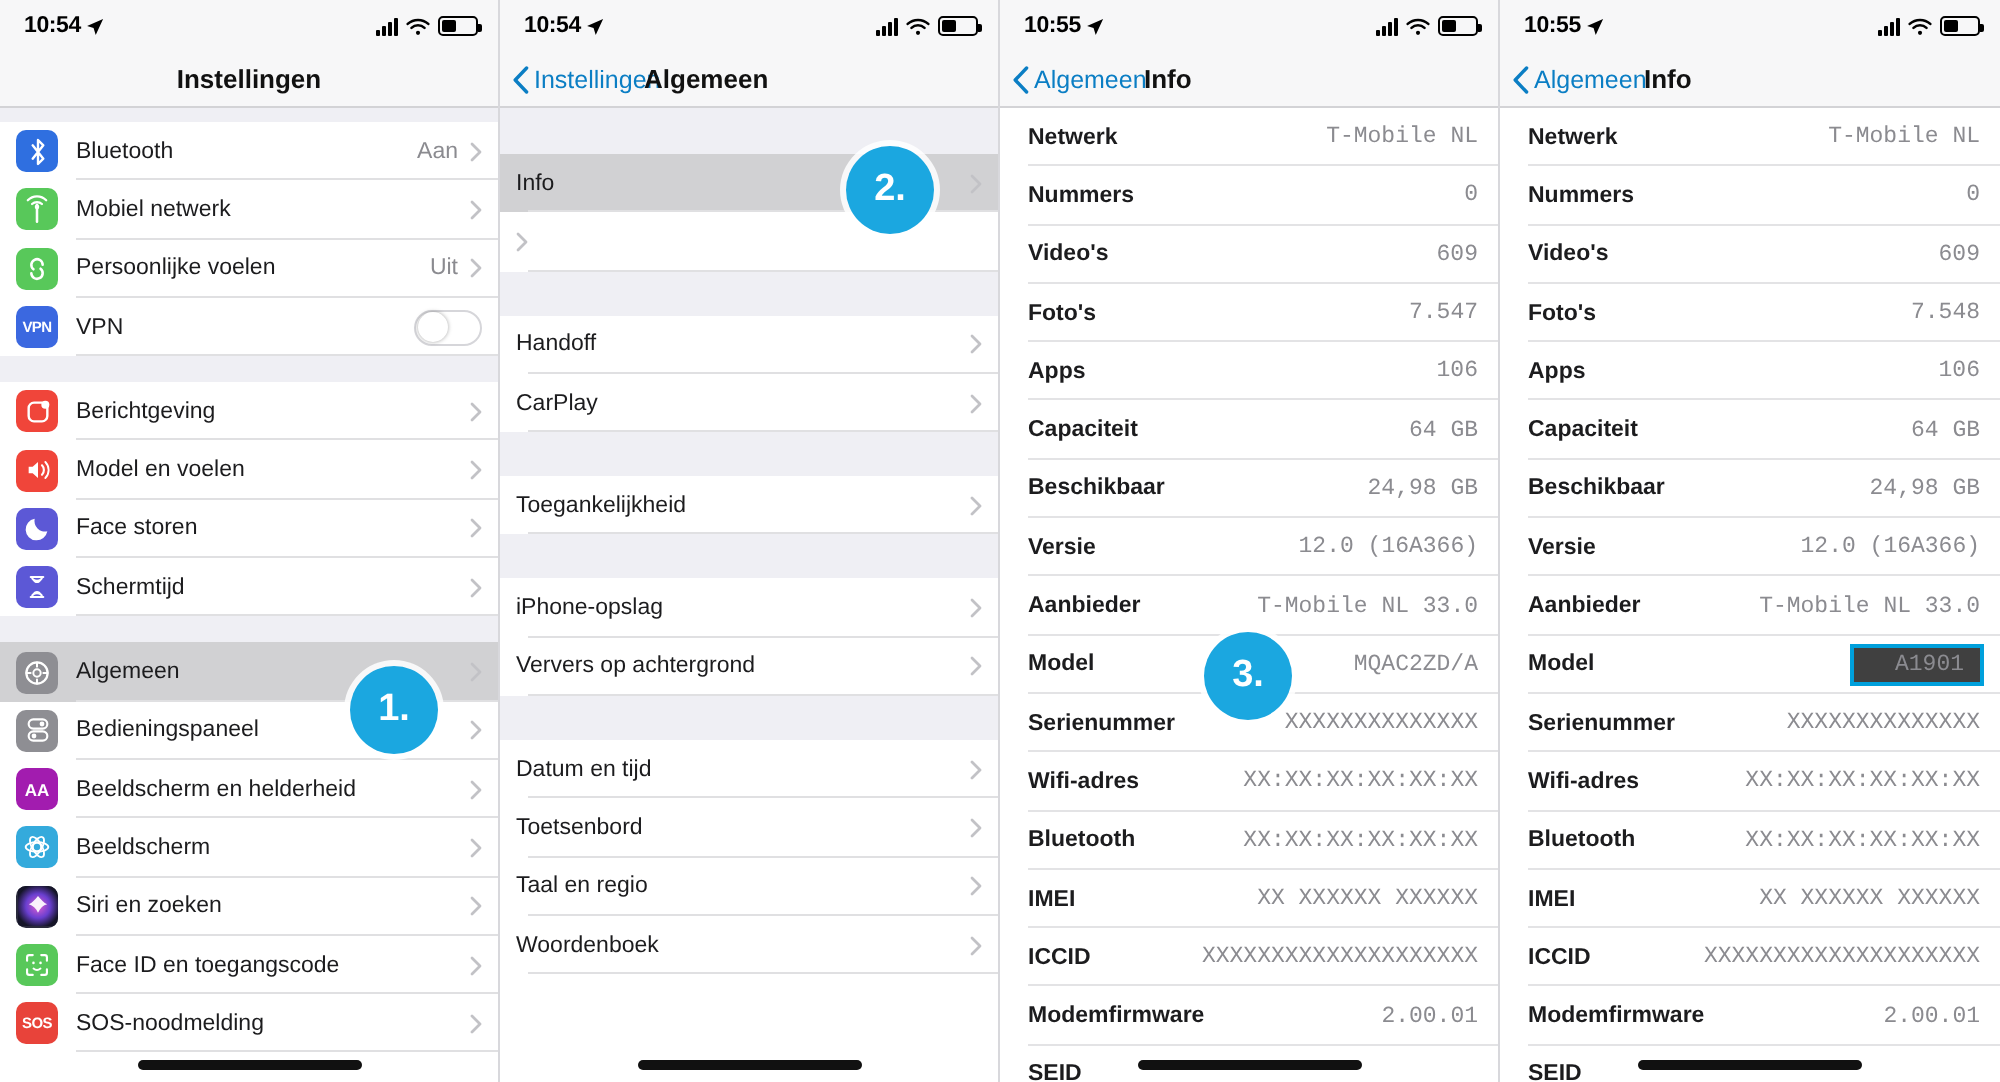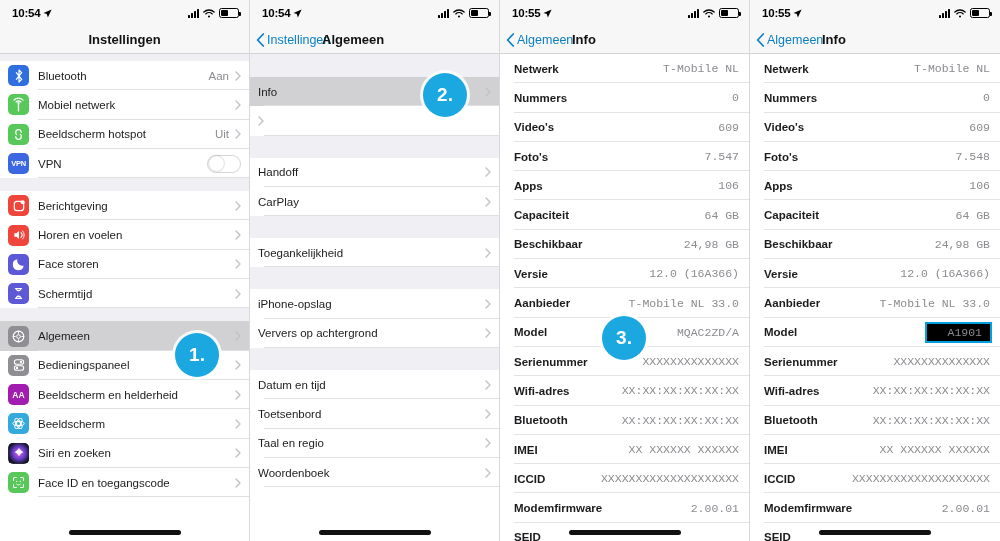--- a/index.html
+++ b/index.html
@@ -110,21 +110,21 @@
   }
   .irow .isep {
     position: absolute; left: 14px; right: 0; bottom: 0;
     height: 1px; background: #e3e3e5;
   }
   .irow .ikey { font-size: 11.5px; color: #1c1c1e; font-weight: 600; }
   .irow .ival { font-size: 11.5px; color: #8b8b90; font-family: Liberation Mono, monospace; }
   .irow .ival.boxed {
     border: 2.5px solid #00a0dc;
     padding: 2px 8px 2px 20px;
-    background: #000000;
+    background: #404040;
     margin-right: -2px;
   }
 
   
   .toggle {
     width: 34px; height: 18px; border-radius: 10px;
     background: #ffffff; border: 1px solid #d6d6da;
     position: relative; margin-right: 8px; flex: none;
   }
   .toggle::after {
@@ -213,21 +213,21 @@
             <path d="M1 1 L5 5 L1 9" fill="none" stroke="#c2c2c6" stroke-width="1.4" stroke-linecap="round" stroke-linejoin="round"></path>
           </svg>
           <span class="sep"></span>
         </div>
         <div class="row">
           <span class="icon" style="background:#58c85a">
             <svg viewBox="0 0 24 24" width="17" height="17">
               <path d="M16 9a4 4 0 1 0-6.5 3.2 M8 15a4 4 0 1 0 6.5-3.2" stroke="#fff" stroke-width="1.8" fill="none" stroke-linecap="round"></path>
             </svg>
           </span>
-          <span class="label">Beeldscherm hotspot</span>
+          <span class="label">Persoonlijke voelen</span>
           <span class="value">Uit</span>
           <svg class="chev" viewBox="0 0 6 10">
             <path d="M1 1 L5 5 L1 9" fill="none" stroke="#c2c2c6" stroke-width="1.4" stroke-linecap="round" stroke-linejoin="round"></path>
           </svg>
           <span class="sep"></span>
         </div>
         <div class="row">
           <span class="icon" style="background:#3b68e0">
             <span style="font-size:7.5px;letter-spacing:-0.3px">VPN</span>
           </span>
@@ -250,21 +250,21 @@
           <span class="sep"></span>
         </div>
         <div class="row">
           <span class="icon" style="background:#f0453a">
             <svg viewBox="0 0 24 24" width="16" height="16">
               <path d="M5 9.5 h3 l4-3.5 v12 l-4-3.5 H5 z" fill="#fff"></path>
               <path d="M15 8.5a5 5 0 0 1 0 7" stroke="#fff" stroke-width="1.6" fill="none" stroke-linecap="round"></path>
               <path d="M17.5 6a8.5 8.5 0 0 1 0 12" stroke="#fff" stroke-width="1.4" fill="none" stroke-linecap="round"></path>
             </svg>
           </span>
-          <span class="label">Horen en voelen</span>
+          <span class="label">Model en voelen</span>
           <svg class="chev" viewBox="0 0 6 10">
             <path d="M1 1 L5 5 L1 9" fill="none" stroke="#c2c2c6" stroke-width="1.4" stroke-linecap="round" stroke-linejoin="round"></path>
           </svg>
           <span class="sep"></span>
         </div>
         <div class="row">
           <span class="icon" style="background:#5c58d6">
             <svg viewBox="0 0 24 24" width="16" height="16">
               <path d="M19 14.5A8 8 0 0 1 9.5 5 8.2 8.2 0 1 0 19 14.5z" fill="#fff"></path>
             </svg>
@@ -373,20 +373,30 @@
               <circle cx="14.5" cy="10.5" r="0.9" fill="#fff"></circle>
               <path d="M9.5 14.5c1.5 1.3 3.5 1.3 5 0" stroke="#fff" stroke-width="1.3" fill="none" stroke-linecap="round"></path>
             </svg>
           </span>
           <span class="label">Face ID en toegangscode</span>
           <svg class="chev" viewBox="0 0 6 10">
             <path d="M1 1 L5 5 L1 9" fill="none" stroke="#c2c2c6" stroke-width="1.4" stroke-linecap="round" stroke-linejoin="round"></path>
           </svg>
           <span class="sep"></span>
         </div>
+        <div class="row">
+          <span class="icon" style="background:#e8433a">
+            <span style="font-size:7.5px;letter-spacing:-0.3px">SOS</span>
+          </span>
+          <span class="label">SOS-noodmelding</span>
+          <svg class="chev" viewBox="0 0 6 10">
+            <path d="M1 1 L5 5 L1 9" fill="none" stroke="#c2c2c6" stroke-width="1.4" stroke-linecap="round" stroke-linejoin="round"></path>
+          </svg>
+          <span class="sep"></span>
+        </div>
       </div>
       <div class="badge" style="top:333px;left:175px">1.</div>
       <div class="home-ind"></div>
     </div>
     <div class="panel">
       <div class="statusbar">
         <div class="sb-left">
           <span class="sb-time">10:54</span>
           <svg class="loc-arrow" viewBox="0 0 10 10">
             <path d="M9.5 0.5 L0.6 4.4 L4.2 5.6 L5.4 9.4 Z" fill="#000"></path>

